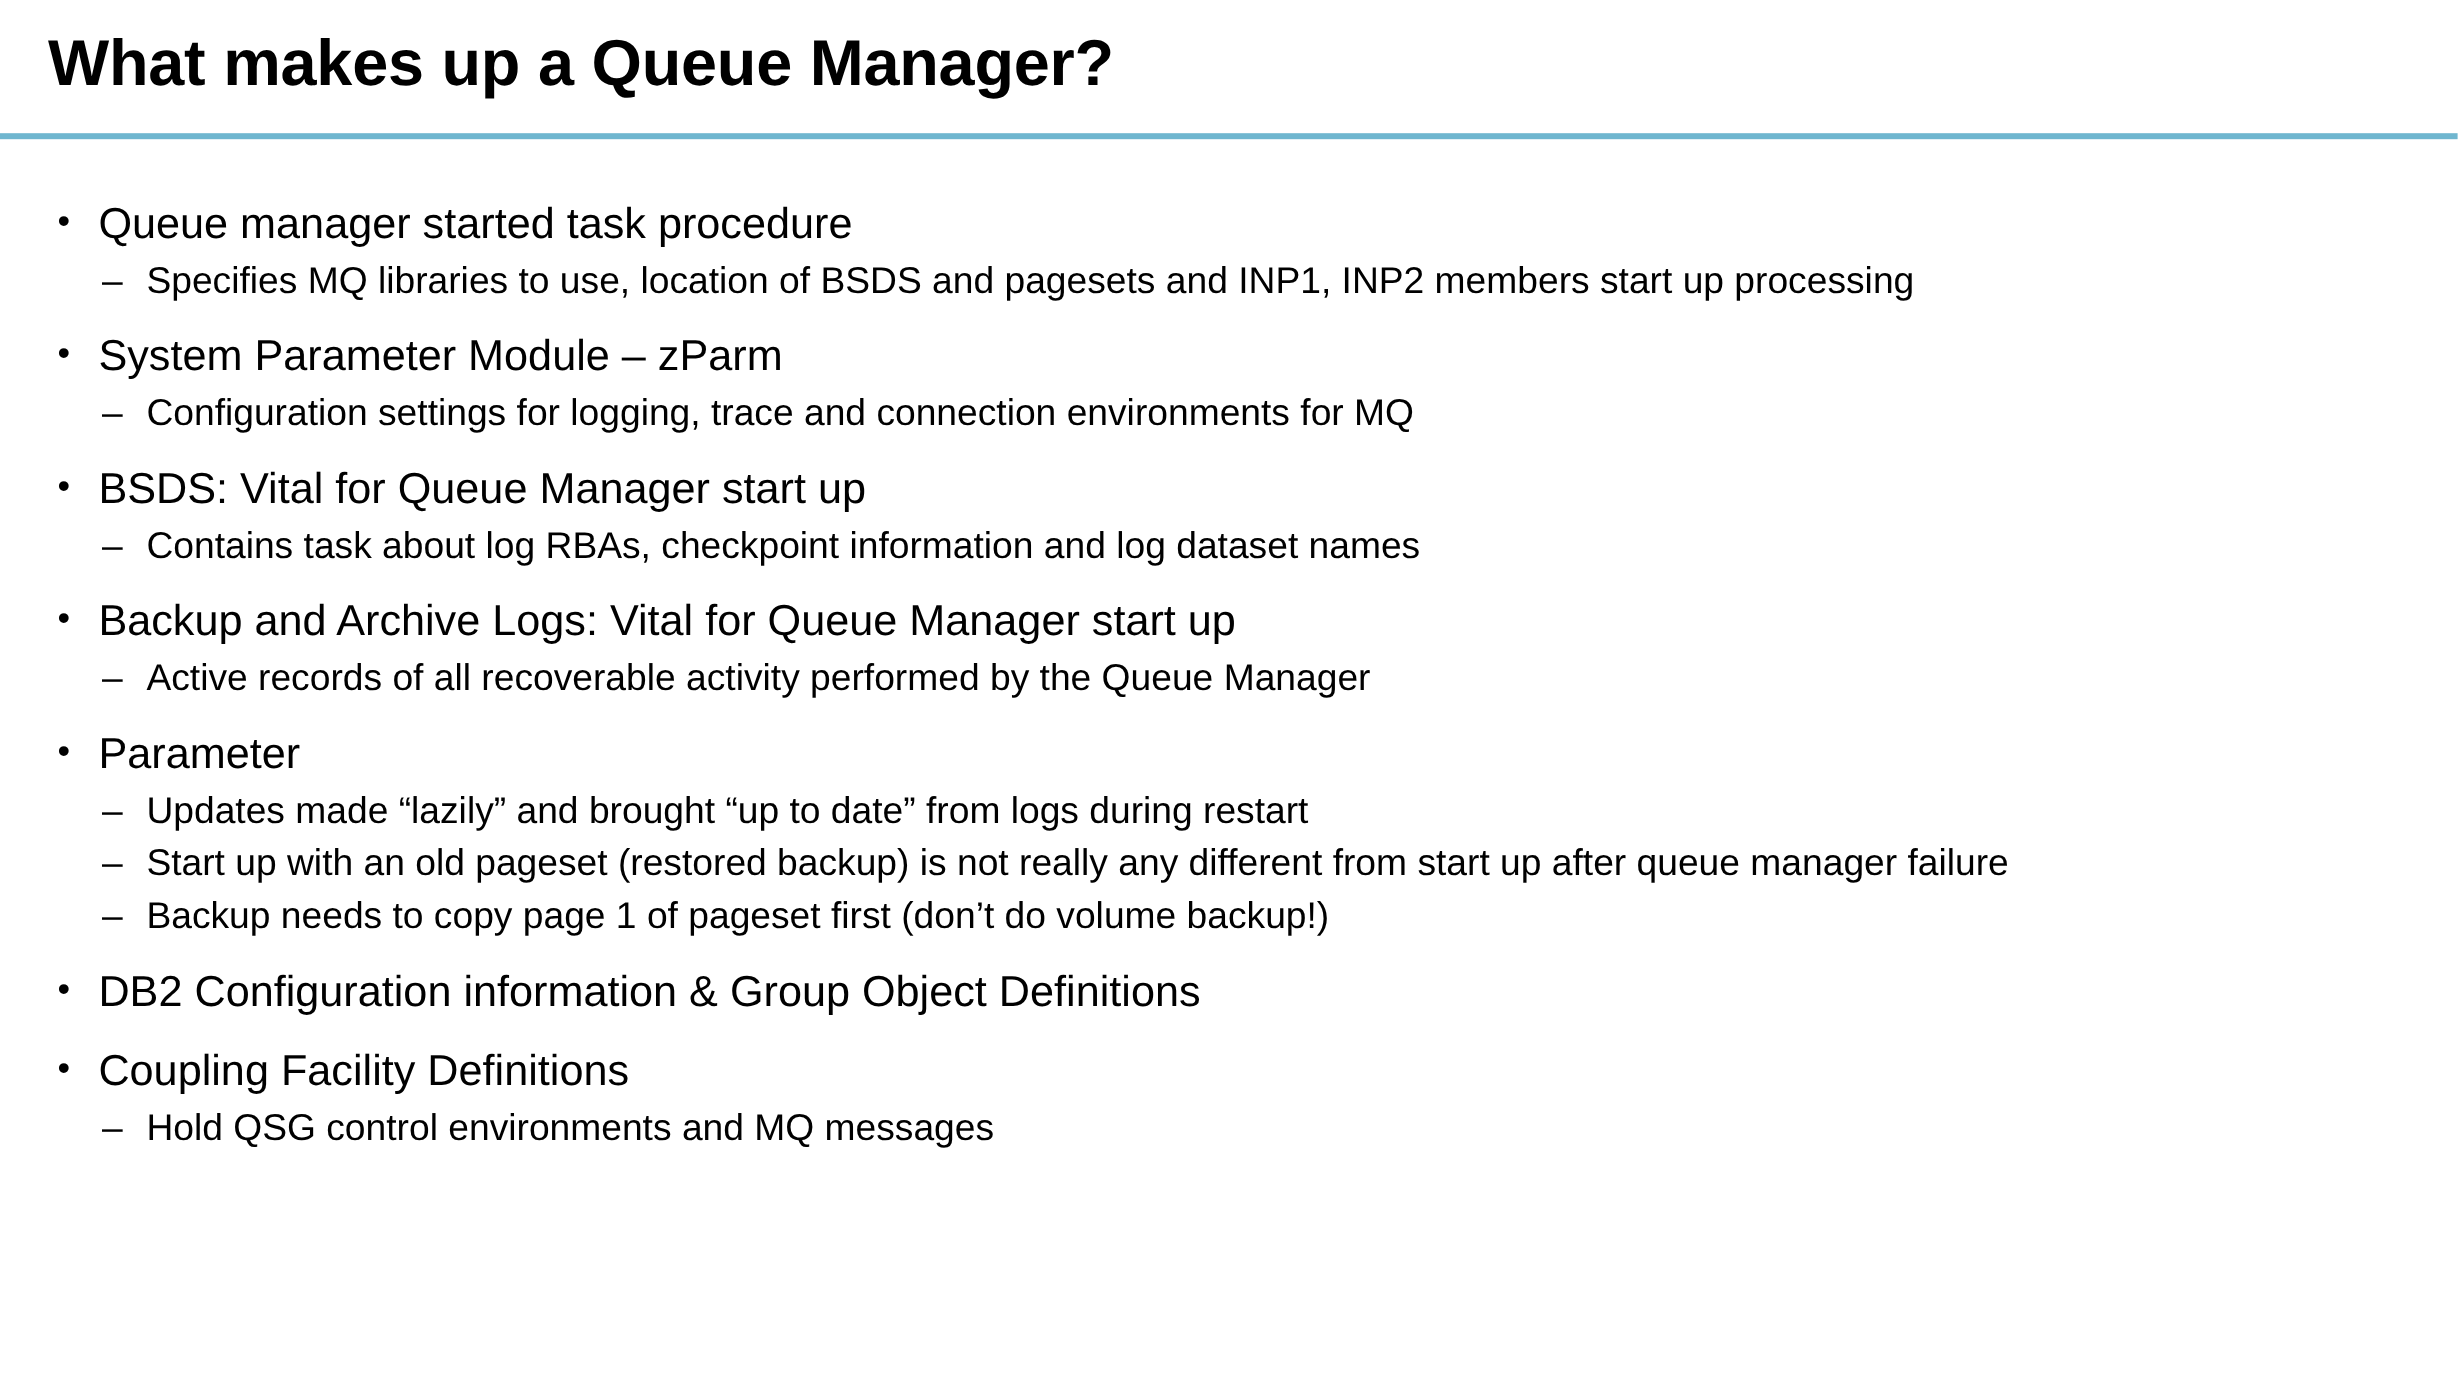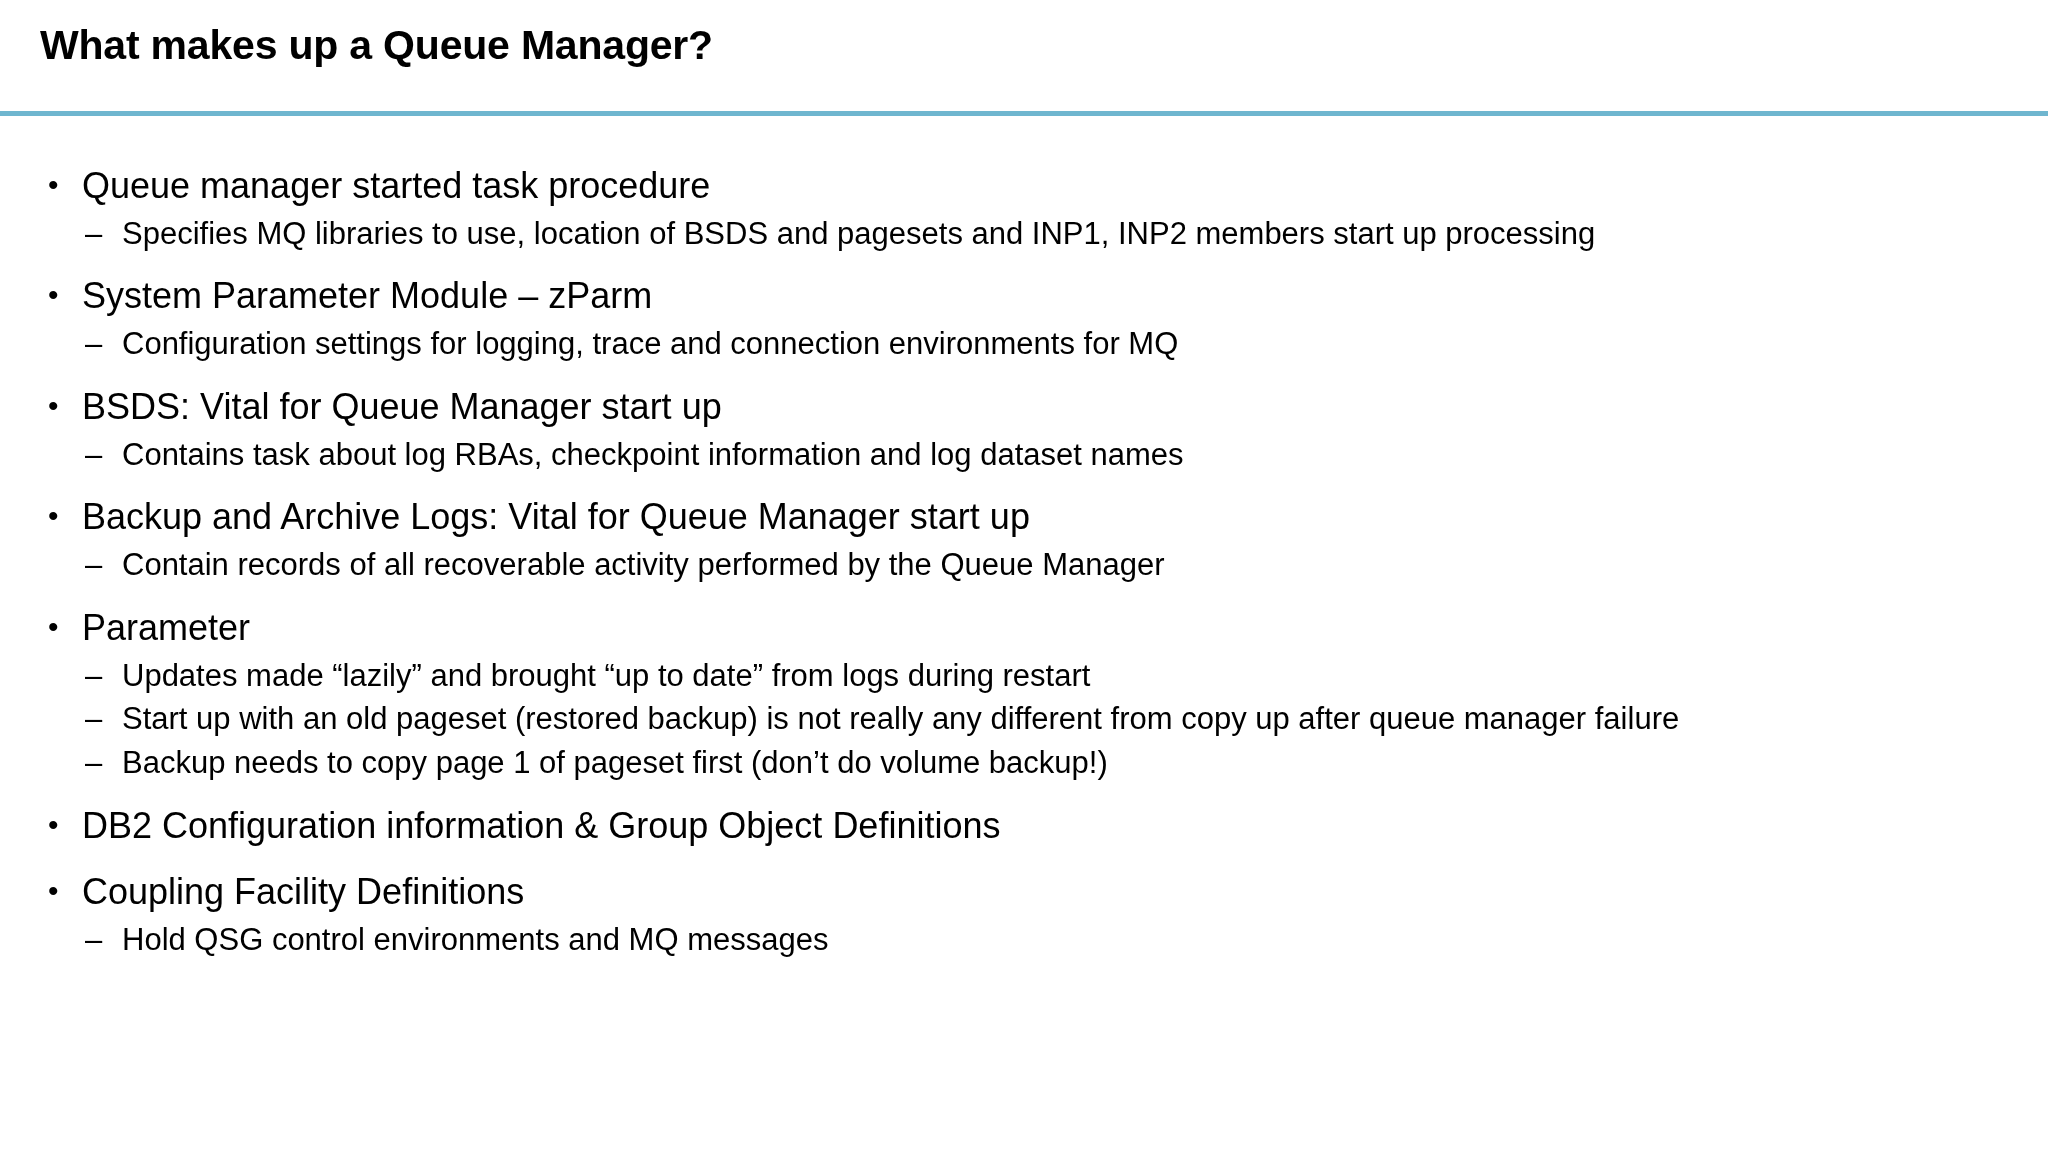--- a/index.html
+++ b/index.html
@@ -19,21 +19,21 @@
     position: relative;
     width: 2048px;
     height: 1152px;
     background: #ffffff;
     box-sizing: border-box;
   }
   .slide-title {
     position: absolute;
     left: 40px;
     top: 22px;
-    font-size: 41px;
+    font-size: 54px;
     font-weight: bold;
     letter-spacing: -0.2px;
     line-height: 1.15;
     white-space: nowrap;
     color: #000000;
   }
   .title-rule {
     position: absolute;
     left: 0;
     top: 111px;
@@ -141,38 +141,38 @@
     </div>
 
     <div class="bullet-group">
       <div class="l1">
         <span class="marker">•</span>
         <span class="l1-text">Backup and Archive Logs: Vital for Queue Manager start up</span>
       </div>
       <div class="l2-list">
         <div class="l2">
           <span class="marker">–</span>
-          <span class="l2-text">Contain records of all recoverable activity performed by the Queue Manager</span>
+          <span class="l2-text">Active records of all recoverable activity performed by the Queue Manager</span>
         </div>
       </div>
     </div>
 
     <div class="bullet-group">
       <div class="l1">
         <span class="marker">•</span>
         <span class="l1-text">Parameter</span>
       </div>
       <div class="l2-list">
         <div class="l2">
           <span class="marker">–</span>
           <span class="l2-text">Updates made “lazily” and brought “up to date” from logs during restart</span>
         </div>
         <div class="l2">
           <span class="marker">–</span>
-          <span class="l2-text">Start up with an old pageset (restored backup) is not really any different from copy up after queue manager failure</span>
+          <span class="l2-text">Start up with an old pageset (restored backup) is not really any different from start up after queue manager failure</span>
         </div>
         <div class="l2">
           <span class="marker">–</span>
           <span class="l2-text">Backup needs to copy page 1 of pageset first (don’t do volume backup!)</span>
         </div>
       </div>
     </div>
 
     <div class="bullet-group">
       <div class="l1">

